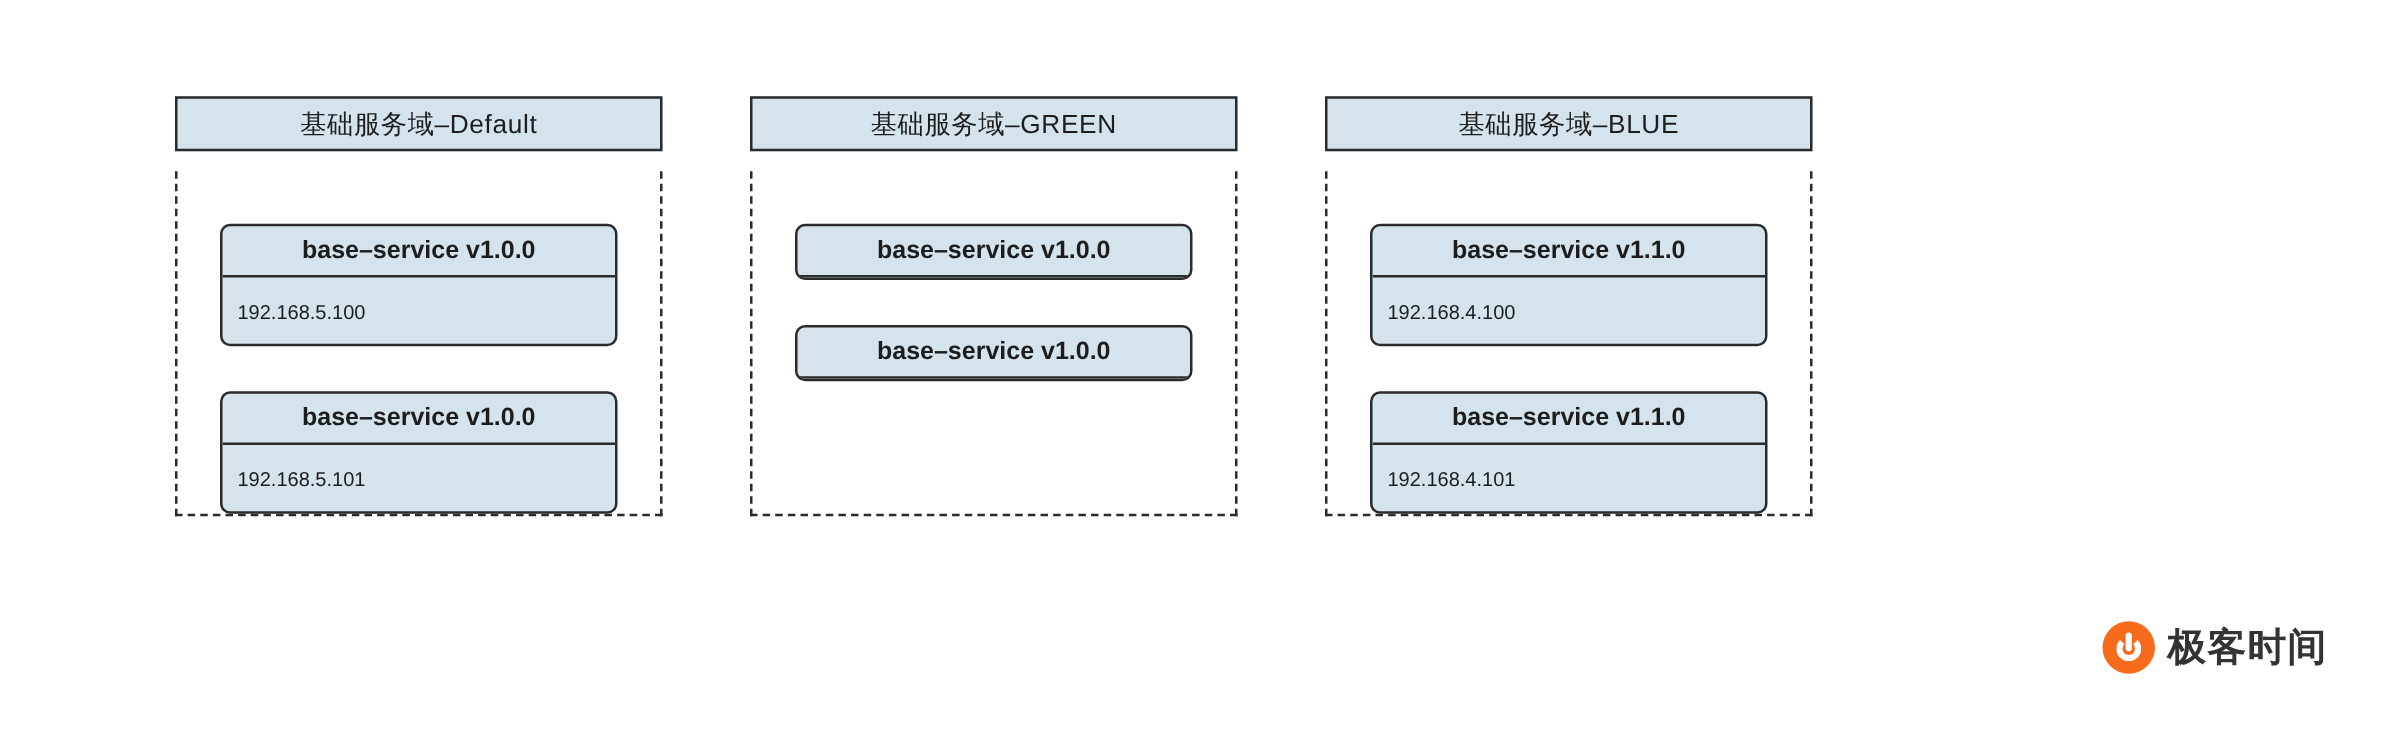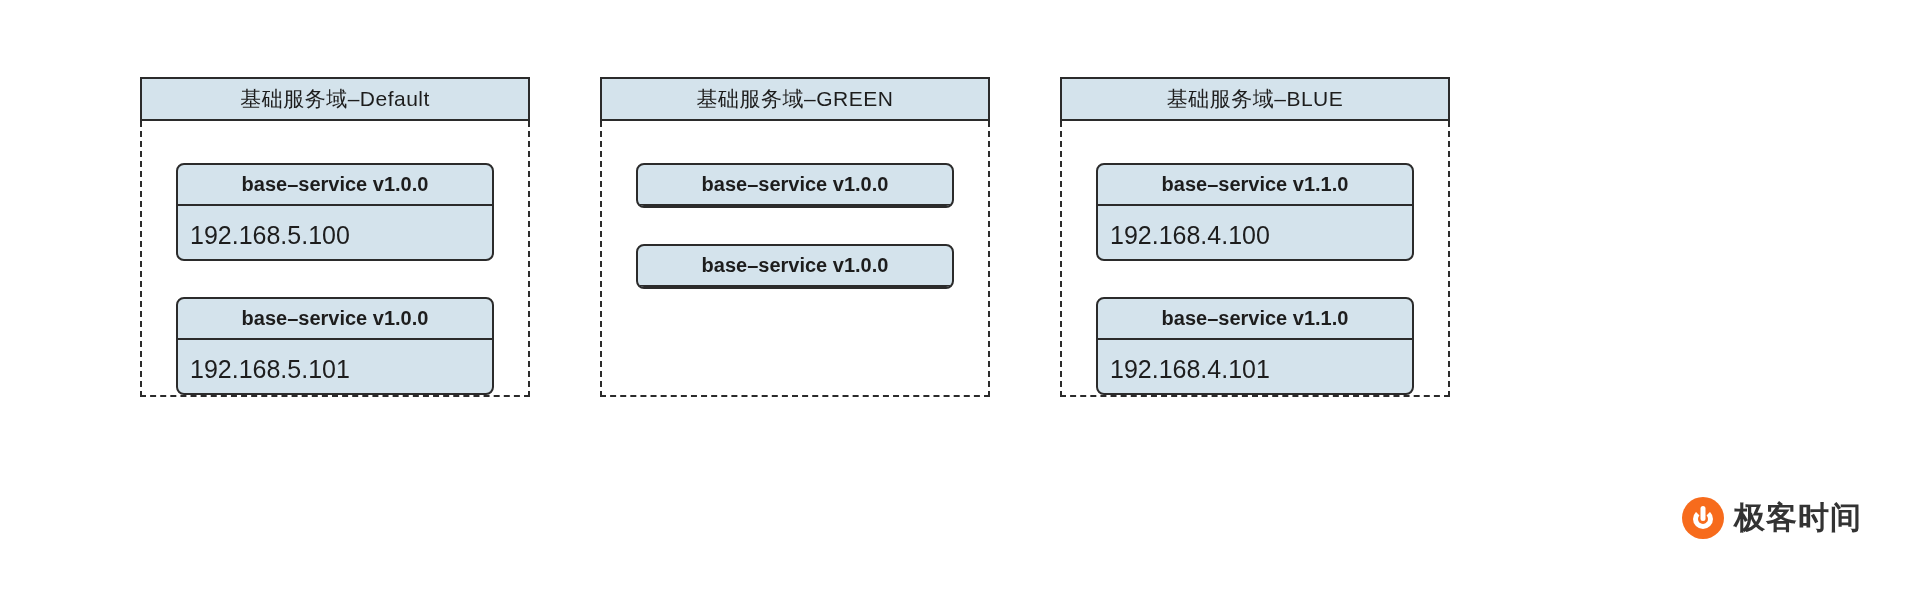--- a/index.html
+++ b/index.html
@@ -57,20 +57,21 @@
     box-sizing: border-box;
     border: 2.5px dashed #2b2b2b;
     border-top: none;
     height: 276px;
     padding: 42px 0 0 0;
     display: flex;
     flex-direction: column;
     align-items: center;
     gap: 36px;
     background: transparent;
+    margin-top: 16px;
   }
 
   
   .instance {
     width: 318px;
     border: 2.5px solid #2b2b2b;
     border-radius: 8px;
     background: #d4e3ec;
     overflow: hidden;
     box-sizing: border-box;
@@ -88,21 +89,21 @@
     box-sizing: border-box;
     white-space: nowrap;
   }
 
   .instance-ip {
     height: 58px;
     display: flex;
     align-items: center;
     justify-content: flex-start;
     padding-left: 12px;
-    font-size: 25px;
+    font-size: 16px;
     color: #1d1d1d;
     box-sizing: border-box;
     white-space: nowrap;
   }
 
   
   .watermark {
     position: absolute;
     right: 58px;
     bottom: 54px;

